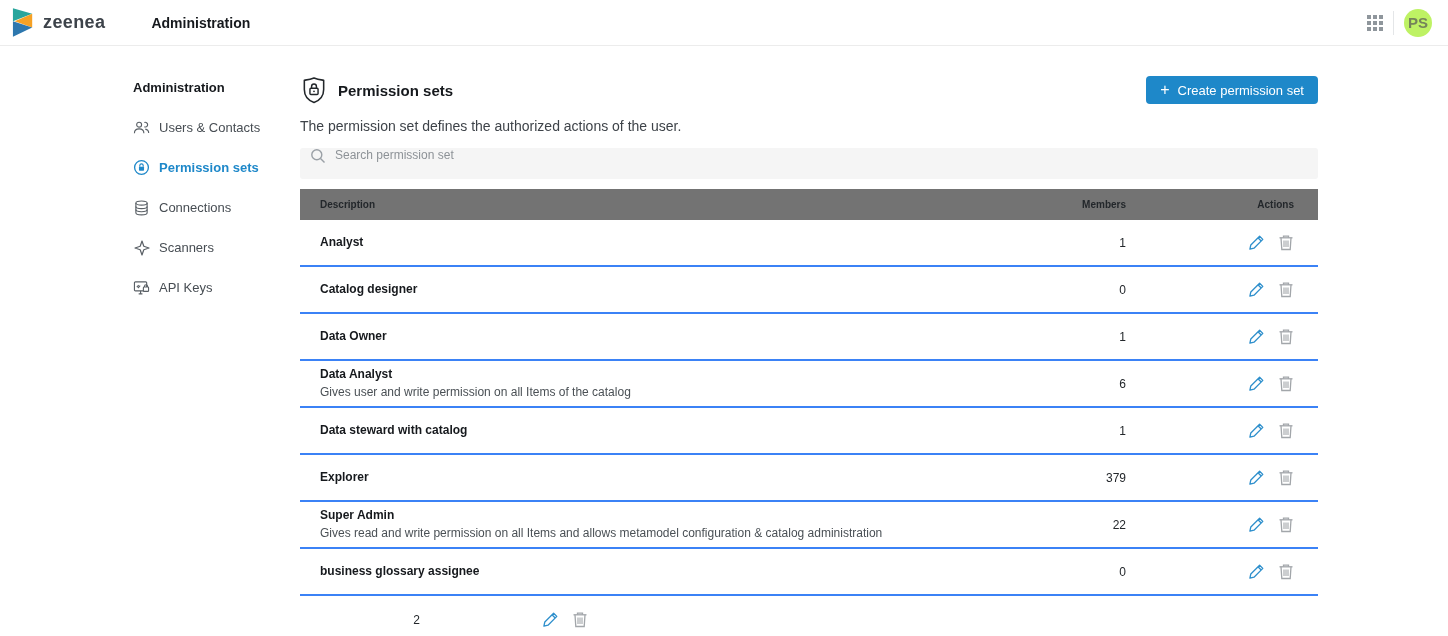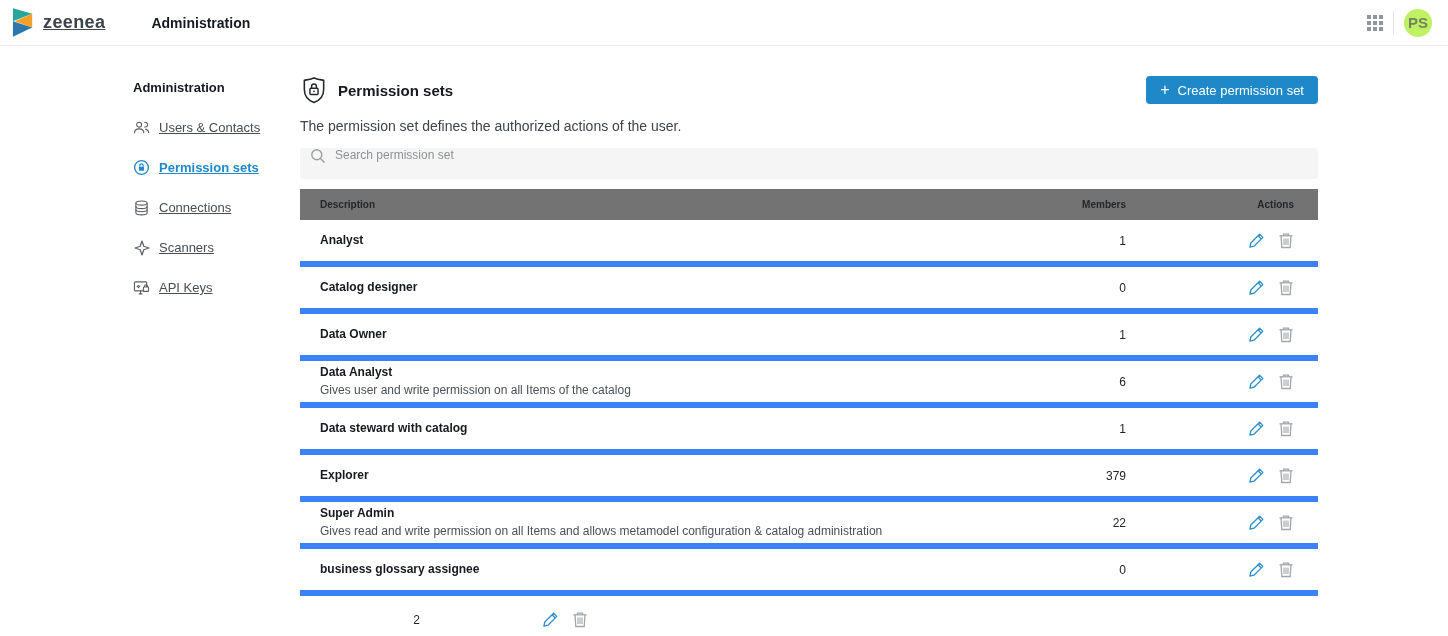--- a/index.html
+++ b/index.html
@@ -3,36 +3,36 @@
 <meta charset="utf-8">
 <style>
   * { margin:0; padding:0; box-sizing:border-box; }
   html,body { width:1448px; height:636px; overflow:hidden; background:#fff;
     font-family:"Liberation Sans","DejaVu Sans",sans-serif; color:#1f2328; }
 
   
   .topbar { height:46px; border-bottom:1px solid #ececec; display:flex;
     align-items:center; padding:0 16px 0 12px; background:#fff; }
   .brand { display:flex; align-items:center; gap:9px; }
-  .brand-word { font-size:18px; font-weight:bold; color:#3d434a; letter-spacing:.4px;text-decoration:underline; }
+  .brand-word { font-size:18px; font-weight:bold; color:#3d434a; letter-spacing:.4px; }
   .topbar-title { margin-left:46px; font-size:14px; font-weight:bold; color:#16191d; }
   .topbar-right { margin-left:auto; display:flex; align-items:center; gap:10px; }
   .grid-icon { display:grid; grid-template-columns:repeat(3,4px); grid-gap:2px; cursor:pointer; }
   .grid-icon span { width:4px; height:4px; background:#8f969c; }
   .divider-v { width:1px; height:24px; background:#e4e6e8; }
   .avatar { width:28px; height:28px; border-radius:50%; background:#bef264;
     color:#75845a; font-size:15px; font-weight:bold; display:flex;
     align-items:center; justify-content:center; cursor:pointer; }
 
   
   .layout { display:flex; height:590px; }
   .sidebar { width:300px; flex-shrink:0; padding:34px 0 0 133px; }
   .sb-heading { font-size:13px; font-weight:bold; color:#16191d; margin-bottom:24px; }
   .sb-item { display:flex; align-items:center; gap:9px; margin-bottom:23px;
-    font-size:13px; color:#474d53; cursor:pointer; white-space:nowrap;text-decoration:underline; }
+    font-size:13px; color:#474d53; cursor:pointer; white-space:nowrap; }
   .sb-item .ic { width:17px; height:17px; flex-shrink:0; display:flex; align-items:center; justify-content:center; }
   .sb-item.active { color:#1e88c9; font-weight:bold; }
 
   .main { flex:1; padding:30px 130px 0 0; }
 
   
   .page-head { display:flex; justify-content:space-between; align-items:flex-start; }
   .title-row { display:flex; align-items:center; gap:10px; }
   .page-title { font-size:15px; font-weight:bold; color:#16191d; }
   .page-desc { font-size:14px; color:#3e4349; margin-top:13px; }
@@ -49,21 +49,21 @@
   .search-bar input::placeholder { color:#8d9297; }
 
   
   .table { margin-top:10px; }
   .thead { display:flex; align-items:center; background:#737373; height:31px;
     padding:0 24px 0 20px; font-size:10px; font-weight:bold; color:#23272b; }
   .col-desc { flex:1; }
   .col-members { width:100px; text-align:right; margin-right:48px; }
   .col-actions { width:120px; text-align:right; }
   .trow { display:flex; align-items:center; min-height:47px;
-    border-bottom:6px solid #3b82f6; padding:0 24px 0 20px; font-size:12px; }
+    border-bottom:2px solid #3b82f6; padding:0 24px 0 20px; font-size:12px; }
   .trow:last-child { border-bottom:none; }
   .row-name { font-weight:bold; color:#16191d; line-height:1.25; }
   .row-subtitle { color:#4a5055; margin-top:3px; line-height:1.25; }
   .row-members { width:100px; text-align:right; margin-right:48px; color:#23272b; }
   .row-actions { width:120px; display:flex; justify-content:flex-end; align-items:center; gap:13px; }
   .act-btn { background:none; border:none; padding:0; cursor:pointer; display:flex; }
 </style>
 </head>
 <body>
 

